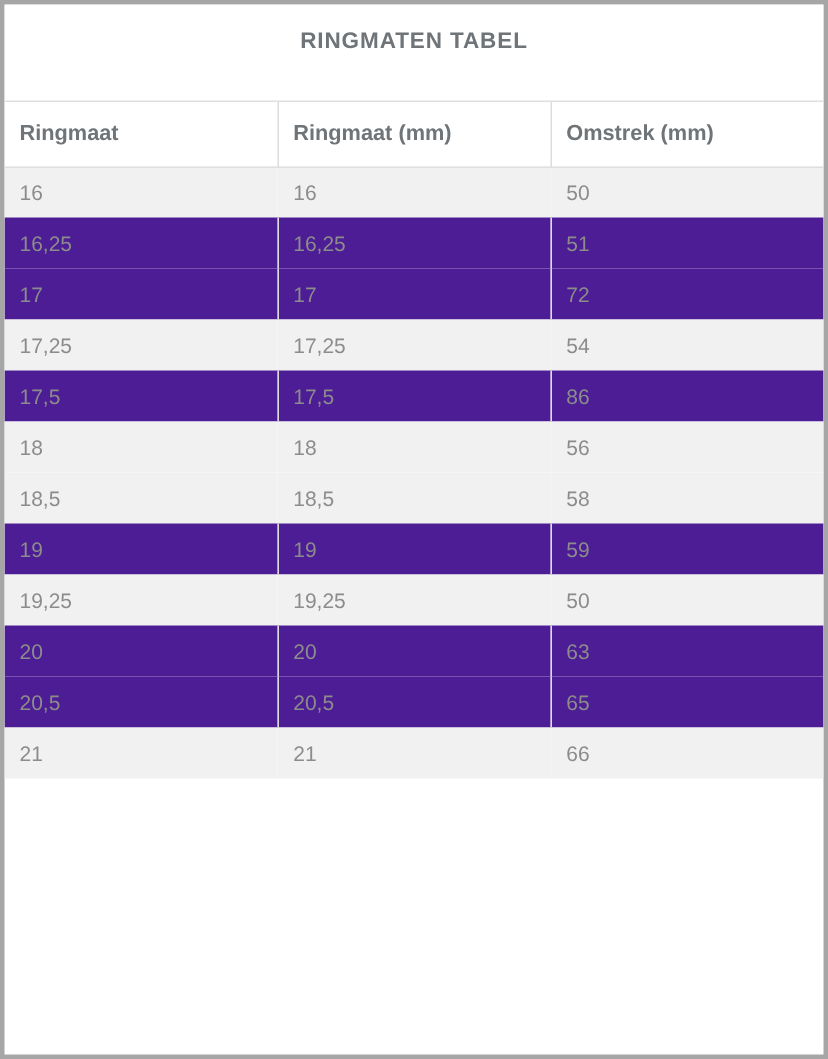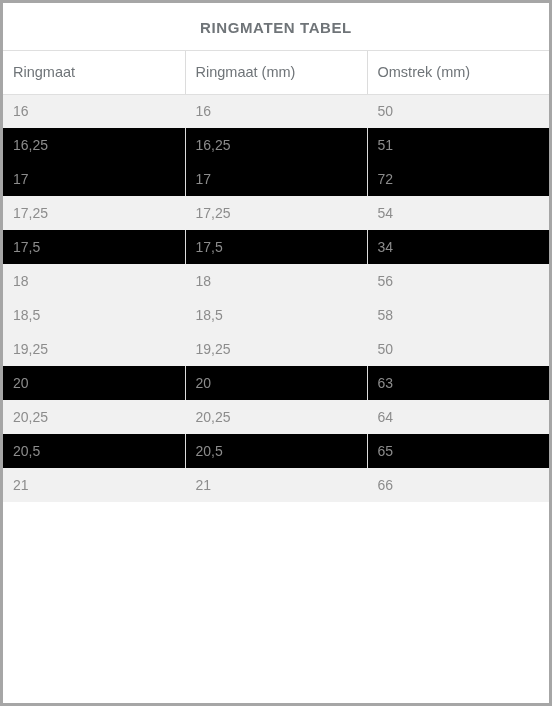--- a/index.html
+++ b/index.html
@@ -20,21 +20,21 @@
     height: 706px;
     border: 3px solid #a6a6a6;
     background: #ffffff;
     overflow: hidden;
     position: relative;
   }
 
   
   .table-title {
     box-sizing: border-box;
-    height: 48px;
+    height: 65px;
     line-height: 49px;
     text-align: center;
     font-size: 15px;
     font-weight: bold;
     letter-spacing: 0.6px;
     color: #6f7478;
     background: #ffffff;
     border-bottom: 1px solid #dfdfdf;
   }
 
@@ -48,21 +48,21 @@
   table.ring-table col.c2 { width: 182px; }
   table.ring-table col.c3 { width: 182px; }
 
   thead th {
     box-sizing: border-box;
     height: 43px;
     padding: 0 0 0 10px;
     text-align: left;
     vertical-align: middle;
     font-size: 14.5px;
-    font-weight: normal;
+    font-weight: bold;
     color: #6f7478;
     background: #ffffff;
     border-bottom: 1px solid #dfdfdf;
     border-right: 1px solid #dcdcdc;
   }
   thead th:last-child { border-right: none; }
 
   tbody td {
     box-sizing: border-box;
     height: 34px;
@@ -77,21 +77,21 @@
     margin-top: 14px;
   }
   tbody td:last-child { border-right: none; }
 
   
   tbody tr.band-shaded td {
     background: #f1f1f1;
     border-right-color: transparent;
   }
   tbody tr.band-plain td {
-    background: #000000;
+    background: #4c1d95;
   }
 
   
   tbody tr.row-marked td:first-child {
     position: relative;
   }
   tbody tr.row-marked td:first-child::before {
     content: "";
     position: absolute;
     left: -3px;
@@ -138,46 +138,46 @@
           <td>72</td>
         </tr>
         <tr class="band-shaded">
           <td>17,25</td>
           <td>17,25</td>
           <td>54</td>
         </tr>
         <tr class="band-plain">
           <td>17,5</td>
           <td>17,5</td>
-          <td>34</td>
+          <td>86</td>
         </tr>
         <tr class="band-shaded">
           <td>18</td>
           <td>18</td>
           <td>56</td>
         </tr>
         <tr class="band-shaded">
           <td>18,5</td>
           <td>18,5</td>
           <td>58</td>
         </tr>
+        <tr class="band-plain">
+          <td>19</td>
+          <td>19</td>
+          <td>59</td>
+        </tr>
         <tr class="band-shaded">
           <td>19,25</td>
           <td>19,25</td>
           <td>50</td>
         </tr>
         <tr class="band-plain">
           <td>20</td>
           <td>20</td>
           <td>63</td>
-        </tr>
-        <tr class="band-shaded row-marked">
-          <td>20,25</td>
-          <td>20,25</td>
-          <td>64</td>
         </tr>
         <tr class="band-plain">
           <td>20,5</td>
           <td>20,5</td>
           <td>65</td>
         </tr>
         <tr class="band-shaded">
           <td>21</td>
           <td>21</td>
           <td>66</td>

